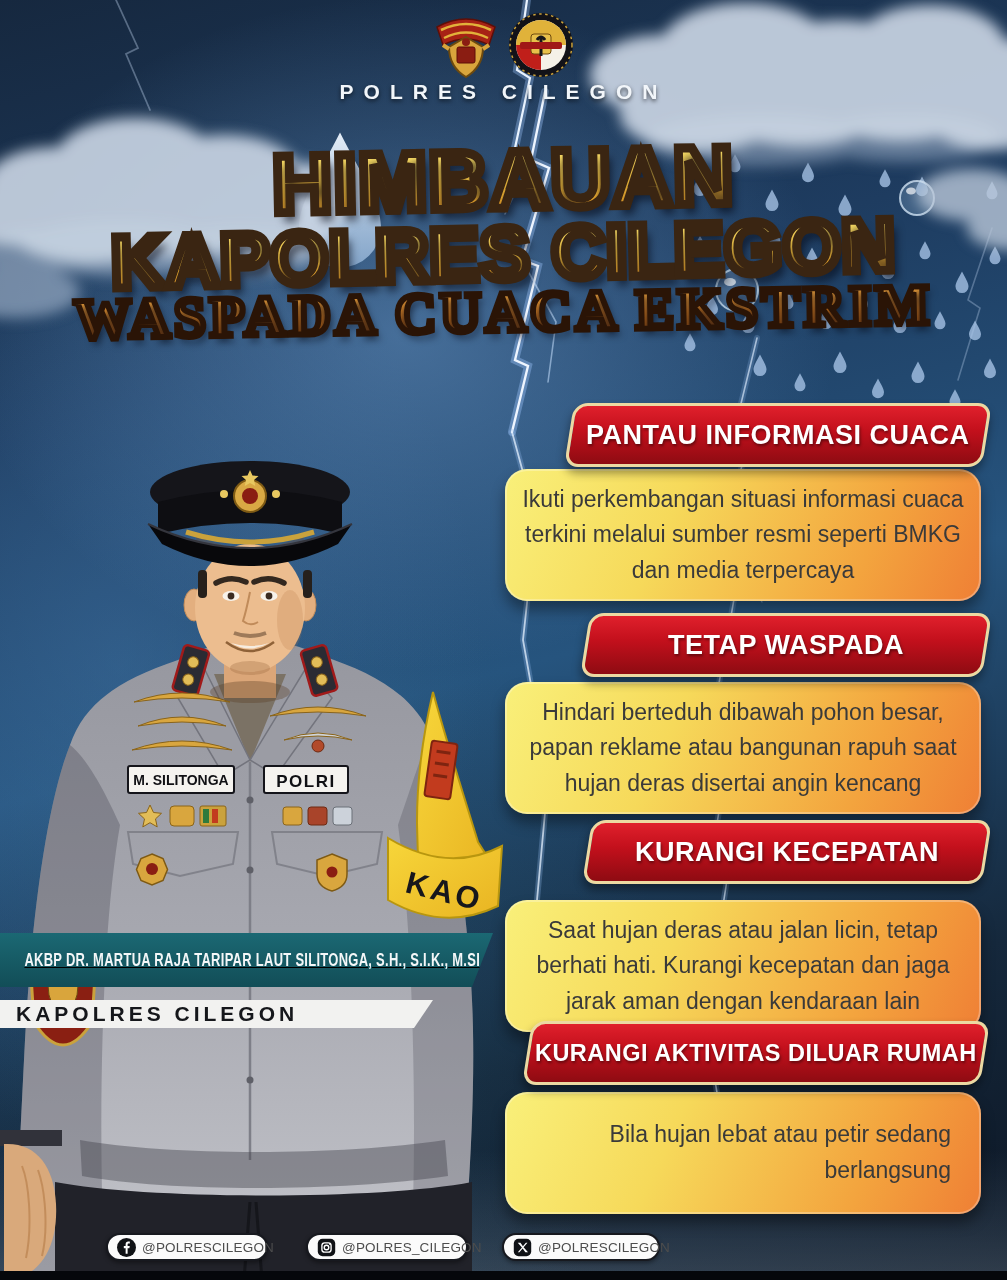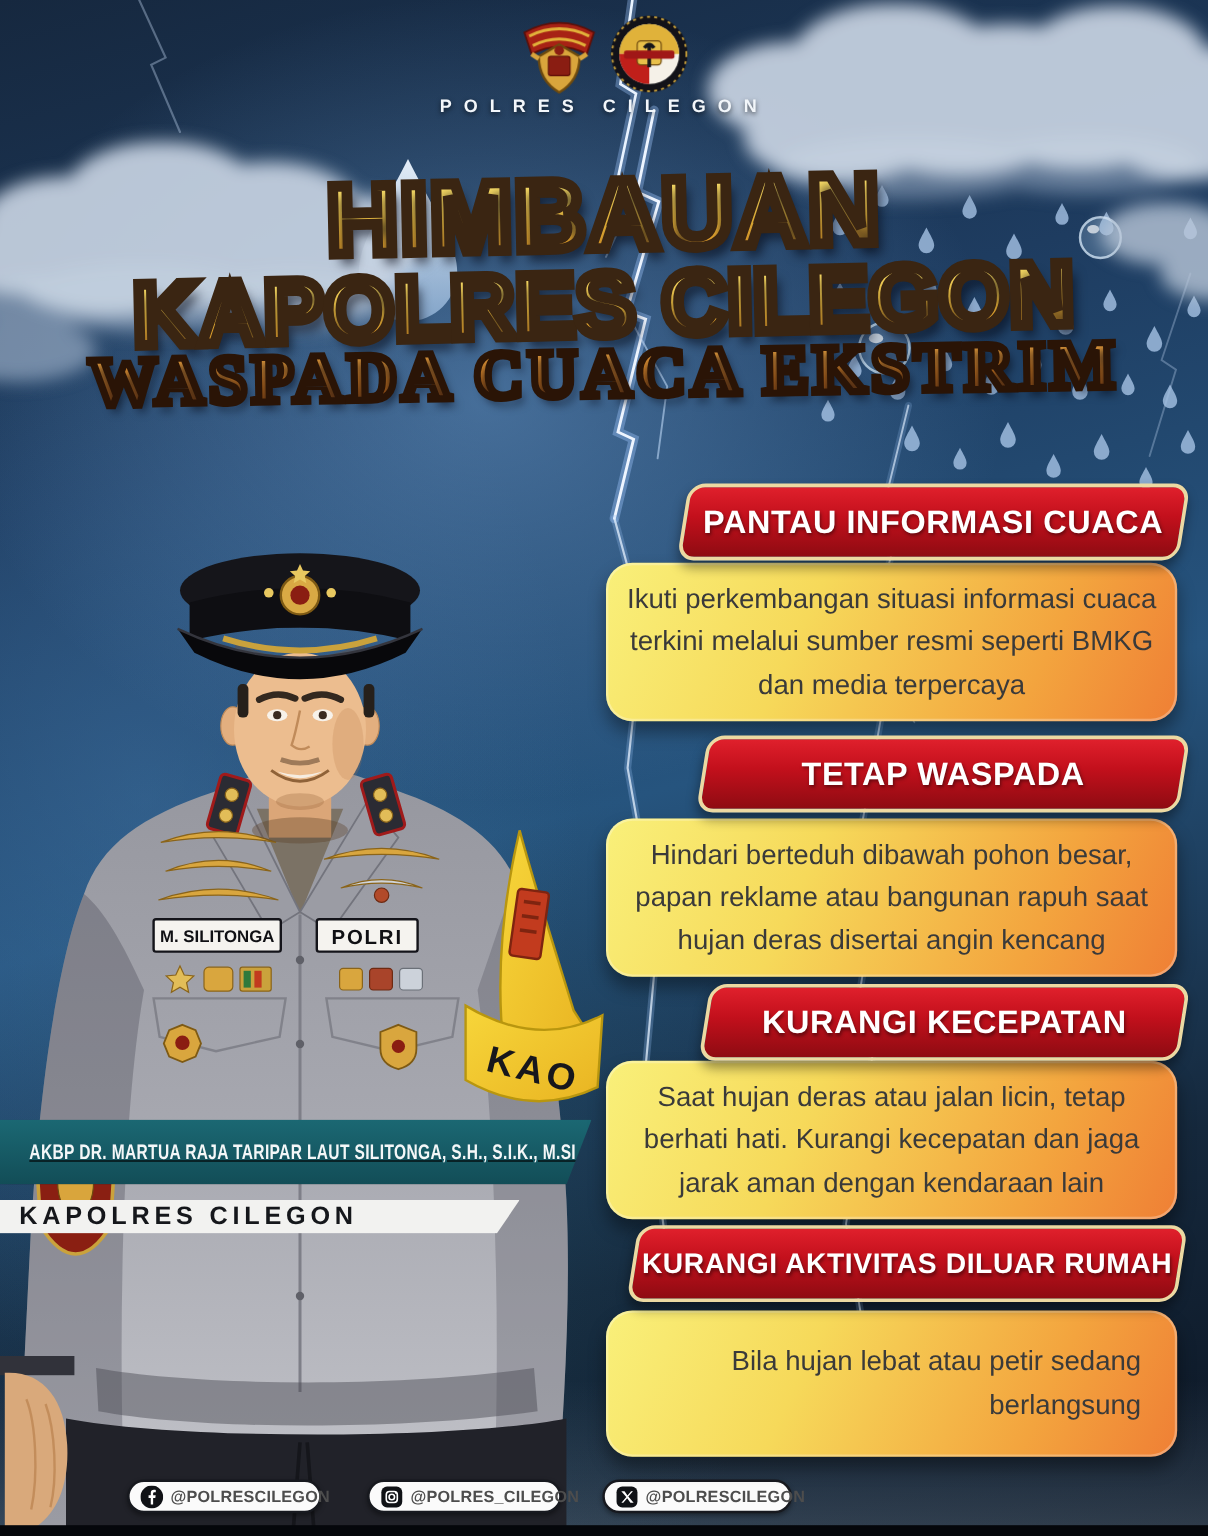--- a/index.html
+++ b/index.html
@@ -7,21 +7,21 @@
     font-family:"Liberation Sans",sans-serif;
     background:
       radial-gradient(ellipse 620px 480px at 40% 26%, rgba(110,160,210,.50), rgba(110,160,210,0) 70%),
       radial-gradient(ellipse 520px 680px at 12% 52%, rgba(70,120,170,.40), rgba(70,120,170,0) 70%),
       radial-gradient(ellipse 500px 600px at 30% 78%, rgba(40,90,110,.28), rgba(40,90,110,0) 72%),
       linear-gradient(165deg,#16283f 0%,#1e3c60 28%,#26547e 52%,#15283c 78%,#0c1522 100%);}
   .abs{position:absolute;}
   svg text{font-family:"Liberation Sans",sans-serif;}
 
   
-  .org-name{left:0;right:0;top:80px;text-align:center;color:#f2f6fa;font-size:15px;
+  .org-name{left:0;right:0;top:80px;text-align:center;color:#f2f6fa;font-size:21px;
     font-weight:bold;letter-spacing:10px;text-shadow:0 2px 4px rgba(0,0,0,.6);}
 
   
   .title-block{left:0;right:0;top:138px;text-align:center;}
   .tline{position:relative;isolation:isolate;font-weight:bold;line-height:1.02;white-space:nowrap;}
   .tline::before{content:attr(data-text);position:absolute;left:0;right:0;top:0;z-index:-1;
     -webkit-text-stroke:9px #3a2512;text-shadow:6px 9px 9px rgba(5,8,20,.65);}
   .gold{background:linear-gradient(180deg,#ffec78 8%,#fdc63e 55%,#f0981f 95%);
     -webkit-background-clip:text;background-clip:text;color:transparent;}
   .t1{font-size:82px;letter-spacing:2px;transform:rotate(-1.2deg);}
@@ -58,21 +58,21 @@
   .title-banner{left:0;top:1000px;width:433px;height:28px;background:#f2f2f0;
     clip-path:polygon(0 0,100% 0,calc(100% - 19px) 100%,0 100%);
     display:flex;align-items:center;}
   .title-banner span{color:#15171b;font-weight:bold;font-size:21px;letter-spacing:4px;
     padding-left:16px;white-space:nowrap;}
 
   
   .pill{position:absolute;top:1233px;height:28px;background:#fbfbfb;border:2px solid #17191f;
     border-radius:16px;display:flex;align-items:center;gap:6px;padding:0 9px;box-sizing:border-box;
     box-shadow:0 2px 4px rgba(0,0,0,.4);}
-  .pill .label{color:#4d4d4d;font-weight:bold;font-size:13.5px;letter-spacing:.2px;white-space:nowrap;}
+  .pill .label{color:#4d4d4d;font-weight:normal;font-size:13.5px;letter-spacing:.2px;white-space:nowrap;}
   .pill svg{flex:0 0 auto;}
   .light-band{left:0;top:1150px;width:1007px;height:122px;
     background:linear-gradient(180deg,rgba(130,160,185,0) 0%,rgba(150,180,205,.16) 70%,rgba(170,195,215,.22) 100%);}
   .bottom-strip{left:0;top:1271px;width:1007px;height:9px;background:#05070b;}
 </style>
 </head>
 <body>
 
 <div class="poster">
 
@@ -227,21 +227,21 @@
   <div class="card" style="top:613px;">
     <div class="card-header" style="width:396px;margin-right:-6px;">
       <div class="card-header-inner">TETAP WASPADA</div>
       </div>
     <div class="card-body" style="height:116px;margin-top:5px;">Hindari berteduh dibawah pohon besar, papan reklame atau bangunan rapuh saat hujan deras disertai angin kencang</div>
   </div>
   <div class="card" style="top:820px;">
     <div class="card-header" style="width:394px;margin-right:-6px;">
       <div class="card-header-inner">KURANGI KECEPATAN</div>
       </div>
-    <div class="card-body" style="height:116px;margin-top:0;">Saat hujan deras atau jalan licin, tetap berhati hati. Kurangi kecepatan dan jaga jarak aman dengan kendaraan lain</div>
+    <div class="card-body" style="height:116px;margin-top:16px;">Saat hujan deras atau jalan licin, tetap berhati hati. Kurangi kecepatan dan jaga jarak aman dengan kendaraan lain</div>
   </div>
   <div class="card" style="top:1021px;">
     <div class="card-header" style="width:452px;margin-right:-4px;">
       <div class="card-header-inner" style="font-size:23.5px;">KURANGI AKTIVITAS DILUAR RUMAH</div>
       </div>
     <div class="card-body right" style="height:106px;margin-top:7px;">Bila hujan lebat atau petir sedang berlangsung</div>
   </div>
 
   <svg class="abs" width="510" height="840" viewBox="0 0 510 840" style="left:0;top:440px;">
     <defs>

